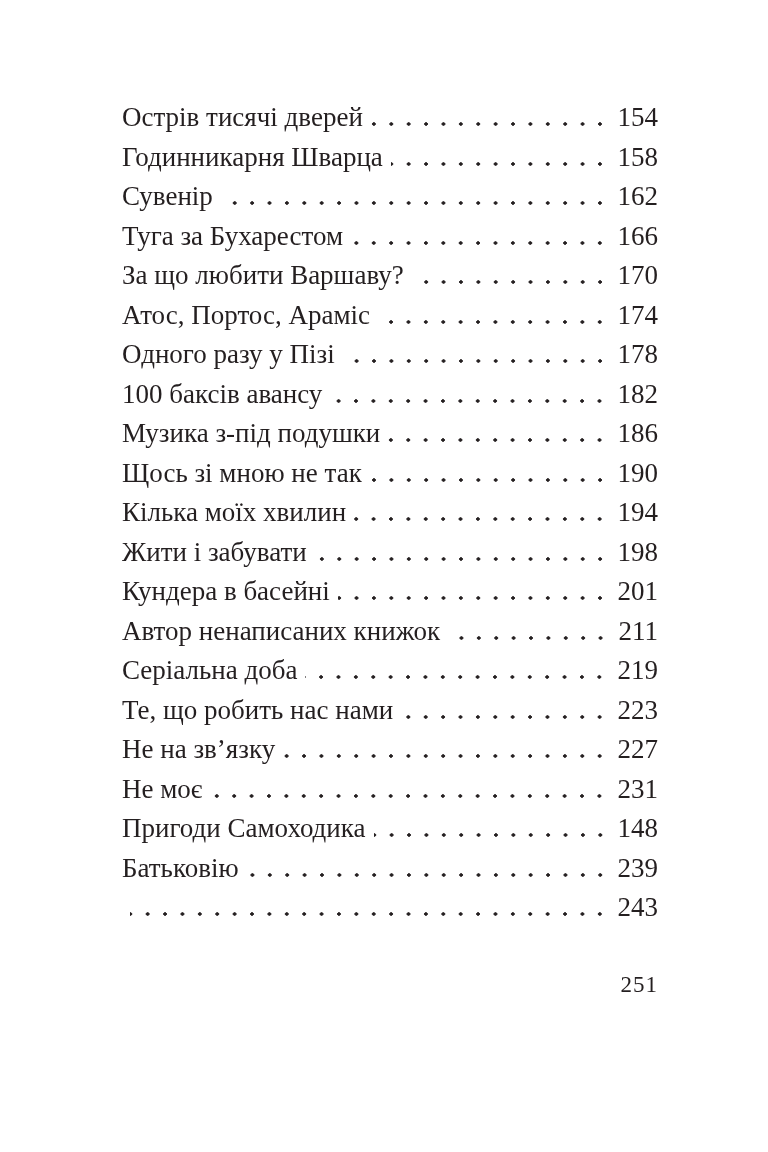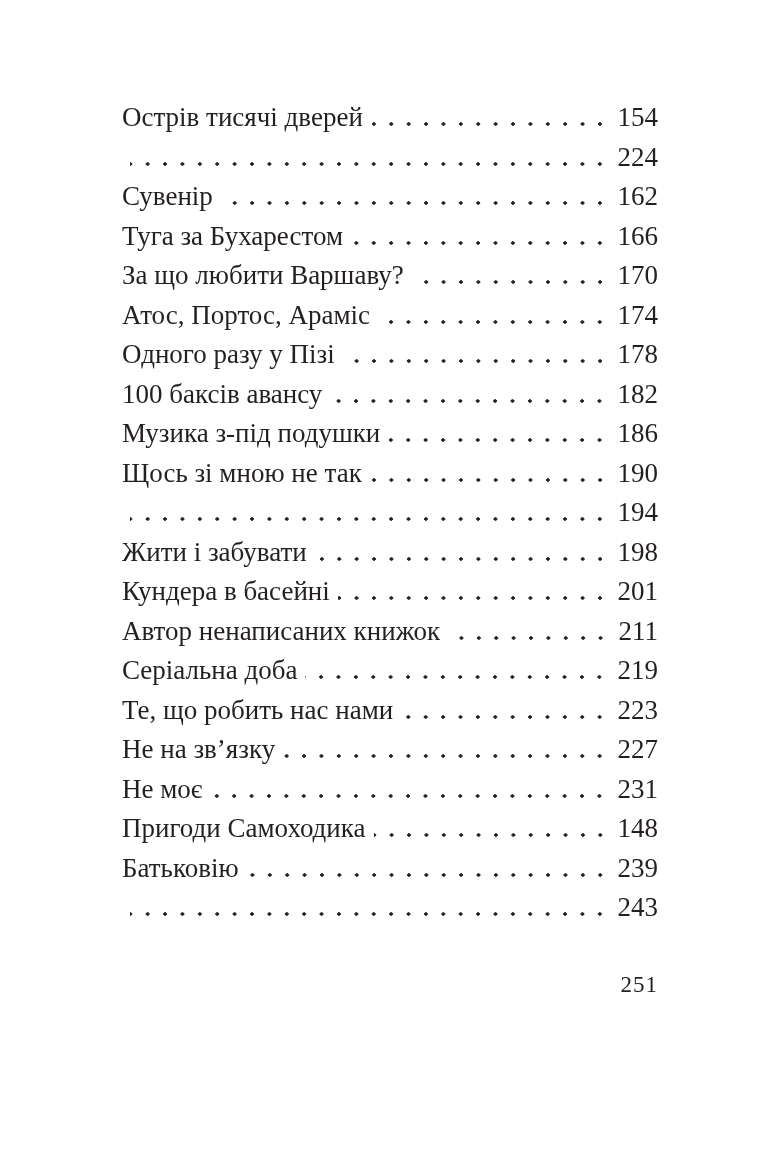--- a/index.html
+++ b/index.html
@@ -65,22 +65,23 @@
 
 <div class="page">
   <div class="toc" id="toc">
   <div class="toc-row">
     <span class="toc-title">Острів тисячі дверей</span>
     <span class="toc-leader"></span>
     <span class="toc-page">154</span>
   </div>
 
   <div class="toc-row">
+    <span class="toc-title">Годинникарня Шварца</span>
     <span class="toc-leader"></span>
-    <span class="toc-page">224</span>
+    <span class="toc-page">158</span>
   </div>
 
   <div class="toc-row">
     <span class="toc-title">Сувенір</span>
     <span class="toc-leader"></span>
     <span class="toc-page">162</span>
   </div>
 
   <div class="toc-row">
     <span class="toc-title">Туга за Бухарестом</span>
@@ -118,20 +119,21 @@
     <span class="toc-page">186</span>
   </div>
 
   <div class="toc-row">
     <span class="toc-title">Щось зі мною не так</span>
     <span class="toc-leader"></span>
     <span class="toc-page">190</span>
   </div>
 
   <div class="toc-row">
+    <span class="toc-title">Кілька моїх хвилин</span>
     <span class="toc-leader"></span>
     <span class="toc-page">194</span>
   </div>
 
   <div class="toc-row">
     <span class="toc-title">Жити і забувати</span>
     <span class="toc-leader"></span>
     <span class="toc-page">198</span>
   </div>
 

